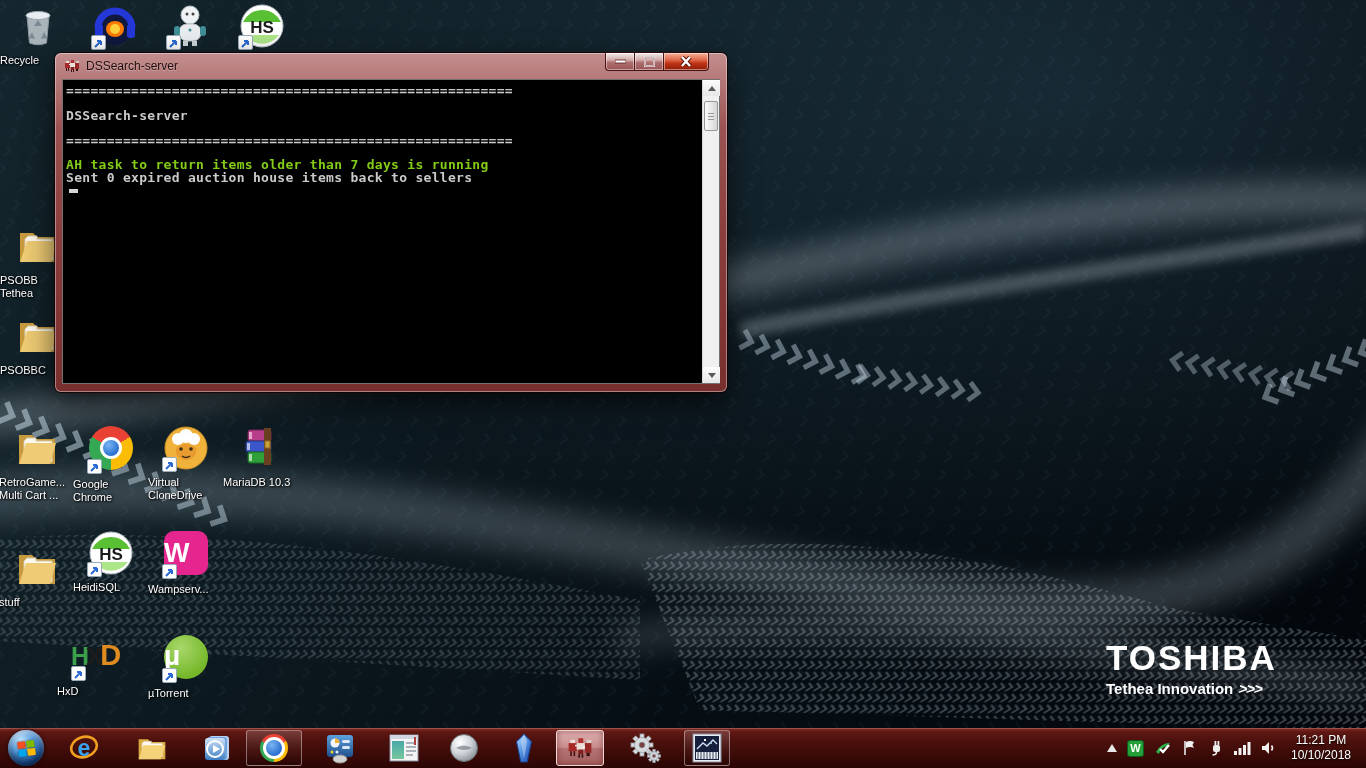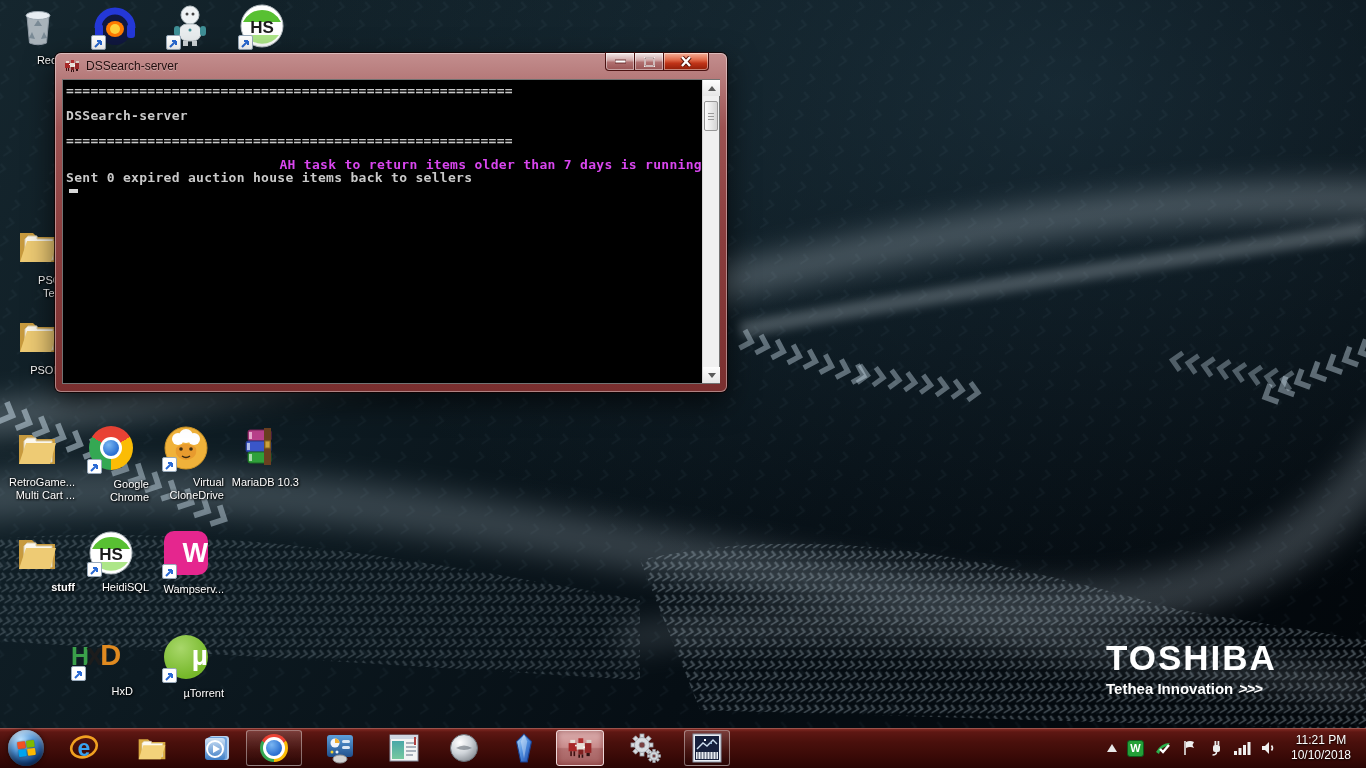--- a/index.html
+++ b/index.html
@@ -3,21 +3,21 @@
 <meta charset="utf-8">
 <style>
   * { margin:0; padding:0; box-sizing:border-box; }
   html,body { width:1366px; height:768px; overflow:hidden; background:#000; font-family:"Liberation Sans",sans-serif; }
   .desktop { position:relative; width:1366px; height:768px; overflow:hidden;
     background: radial-gradient(ellipse at 78% 12%, rgba(60,100,120,.30), rgba(0,0,0,0) 55%),
                 linear-gradient(128deg, #15262e 0%, #0d1a21 34%, #060e14 62%, #02060a 100%); }
   .wallsvg { position:absolute; left:0; top:0; z-index:1; }
 
   
-  .dicon { position:absolute; width:76px; z-index:10; text-align:right; cursor:default; }
+  .dicon { position:absolute; width:76px; z-index:10; text-align:left; cursor:default; }
   .dicon .art { position:relative; width:48px; height:48px; margin:0 auto; }
   .dicon .lbl { margin-top:4px; font-size:11px; line-height:13px; color:#fff;
     text-shadow:1px 1px 2px #000, 0 0 3px #000; white-space:nowrap; }
   .shortcut { position:absolute; left:0; bottom:0; width:15px; height:15px; background:#fff;
     border:1px solid #9ab; border-radius:2px; }
   .icon-circle { width:44px; height:44px; margin:2px auto; border-radius:50%; position:relative; }
   .chrome-ball { background:conic-gradient(from 60deg,#fbbc05 0 120deg,#34a853 0 240deg,#ea4335 0 360deg); }
   .chrome-ball::before { content:""; position:absolute; left:50%; top:50%; width:22px; height:22px;
     transform:translate(-50%,-50%); background:#fff; border-radius:50%; }
   .chrome-ball::after { content:""; position:absolute; left:50%; top:50%; width:16px; height:16px;
@@ -47,21 +47,21 @@
   .wbtn.min { width:30px; border-radius:0 0 0 4px; }
   .wbtn.max { width:28px; border-left:none; border-right:none; }
   .wbtn.close { width:46px; border-radius:0 0 4px 0;
     background:linear-gradient(#f7b19a, #e06a4a 40%, #c03418 60%, #8f1d08); }
   .client { position:absolute; left:7px; top:26px; right:7px; bottom:8px; background:#000;
     border:1px solid rgba(255,255,255,.45); }
   .console { position:absolute; left:0; top:0; right:17px; bottom:0; overflow:hidden;
     padding:3px 0 0 3px; font-family:"DejaVu Sans Mono",monospace; font-weight:bold;
     font-size:13px; letter-spacing:.3px; }
   .cline { height:12.4px; min-height:12.4px; white-space:pre; color:#c9c9c9; }
-  .cline.green { color:#d946ef;text-align:right; }
+  .cline.green { color:#84cc16; }
   .cursor { width:9px; height:4px; margin:7px 0 0 3px; background:#d8d8d8; }
   .sbar { position:absolute; top:0; right:0; bottom:0; width:17px; background:#f0f0f0;
     border-left:1px solid #d8d8d8; }
   .sarrow { position:absolute; left:0; width:17px; height:16px; background:linear-gradient(#fdfdfd,#e6e6e6);
     display:flex; align-items:center; justify-content:center; }
   .sarrow.up { top:0; } .sarrow.down { bottom:0; }
   .sthumb { position:absolute; left:1px; top:21px; width:14px; height:30px; border:1px solid #979797;
     border-radius:2px; background:linear-gradient(90deg,#fdfdfd,#d5d5d5); }
   .sthumb::after { content:""; position:absolute; left:3px; right:3px; top:11px; height:7px;
     background:repeating-linear-gradient(#9a9a9a 0 1px, transparent 1px 3px); }
@@ -313,21 +313,21 @@
         <rect x="12" y="8" width="3" height="7" fill="#e6a8cd"></rect>
           <rect x="10" y="19" width="3" height="7" fill="#aebde8"></rect>
           <rect x="12" y="30" width="3" height="7" fill="#a8d8ac"></rect>
         <rect x="27" y="4" width="7" height="37" fill="#6a4020"></rect>
         <rect x="28" y="17" width="5" height="7" fill="#caa23c" stroke="#8a6a1c"></rect>
       </svg>
     </div>
     <div class="lbl">MariaDB 10.3</div>
   </div>
 
-  <div class="dicon" style="left:-1px;top:529px;font-weight:bold;">
+  <div class="dicon" style="left:-1px;top:544px;">
     <div class="art">
       <svg viewBox="0 0 48 48" width="48" height="48">
         <path d="M6 11 h13 l4 4 h19 v25 H6 z" fill="#c79a3e"></path>
         <path d="M11 17 l3 -3 h9 v3 h16 v21 H11 z" fill="#fbf7ec" stroke="#d9ccaa"></path>
         <path d="M6 40 L13 19 h30 L37 40 z" fill="#eecb74"></path>
       </svg>
     </div>
     <div class="lbl">stuff</div>
   </div>
 

